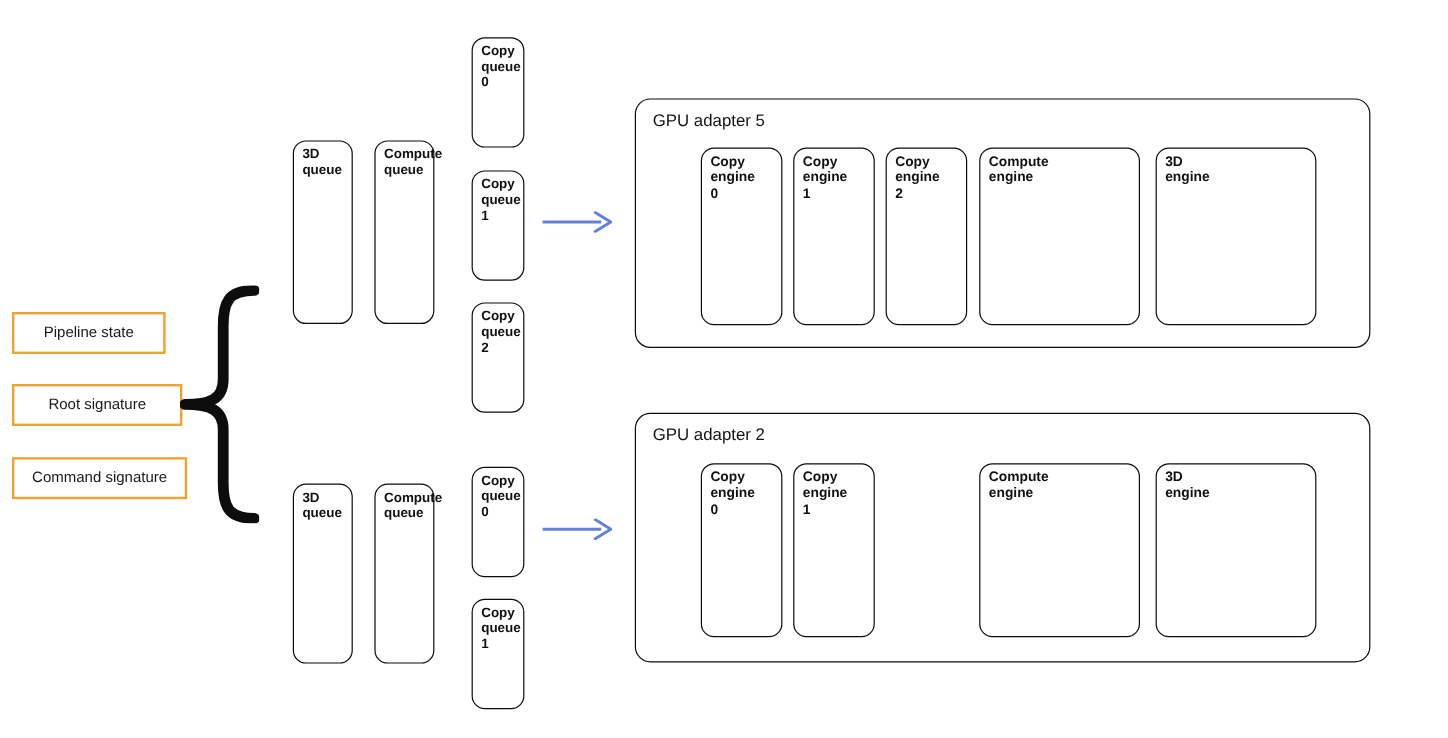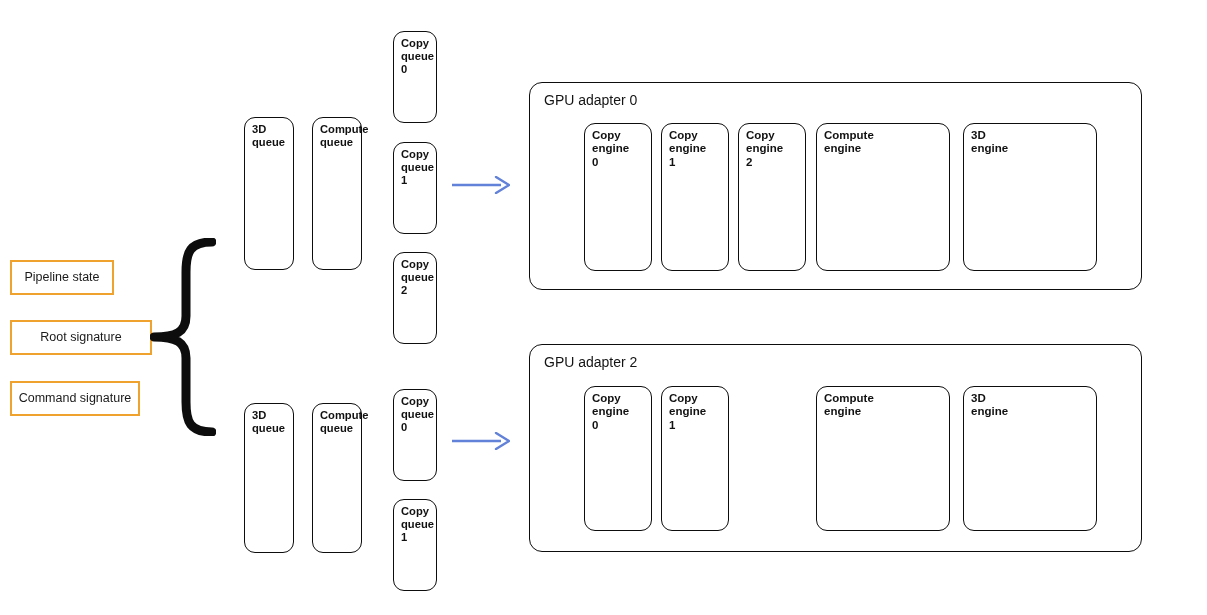--- a/index.html
+++ b/index.html
@@ -88,27 +88,27 @@
     position: absolute;
   }
   .arrow svg { display: block; }
 </style>
 </head>
 <body>
 
 <div id="canvas">
 
   <div id="state-objects">
-      <div class="state-box" style="left: 10px; top: 260px; width: 104px; height: 35px; border-color: rgb(240, 162, 46); align-items: center;">
+      <div class="state-box" style="left: 10px; top: 260px; width: 128px; height: 35px; border-color: rgb(240, 162, 46); align-items: center;">
         <span>Pipeline state</span>
       </div>
       <div class="state-box" style="left: 10px; top: 320px; width: 142px; height: 35px; border-color: rgb(240, 162, 46);">
         <span>Root signature</span>
       </div>
-      <div class="state-box" style="left: 10px; top: 381px; width: 130px; height: 35px; border-color: rgb(240, 162, 46);">
+      <div class="state-box" style="left: 10px; top: 381px; width: 146px; height: 35px; border-color: rgb(240, 162, 46);">
         <span>Command signature</span>
       </div>
     </div>
 
   <div class="brace-wrap">
     <svg width="66" height="198" viewBox="0 0 66 198" aria-hidden="true">
       <path d="M62 4
                C 40 4, 36 14, 36 34
                L 36 78
                C 36 94, 26 99, 4 99
@@ -143,21 +143,21 @@
 queue
 2</div>
         </div>
         <div class="arrow" style="left: 452px; top: 176px;">
           <svg width="58" height="18" viewBox="0 0 58 18">
             <line x1="0" y1="9" x2="49" y2="9" stroke="#6281d8" stroke-width="2.4"></line>
             <polyline points="44,1 57,9 44,17" fill="none" stroke="#6281d8" stroke-width="2.4" stroke-linecap="round" stroke-linejoin="round"></polyline>
           </svg>
         </div>
         <div class="adapter" style="left: 529px; top: 82px; width: 613px; height: 208px;">
-          <div class="adapter-title">GPU adapter 0</div>
+          <div class="adapter-title">GPU adapter 5</div>
           <div class="rbox engine-box" style="left: 54px; top: 40px; width: 68px; height: 148px;">
             <div class="rlabel">Copy
 engine
 0</div>
           </div>
           <div class="rbox engine-box" style="left: 131px; top: 40px; width: 68px; height: 148px;">
             <div class="rlabel">Copy
 engine
 1</div>
           </div>

